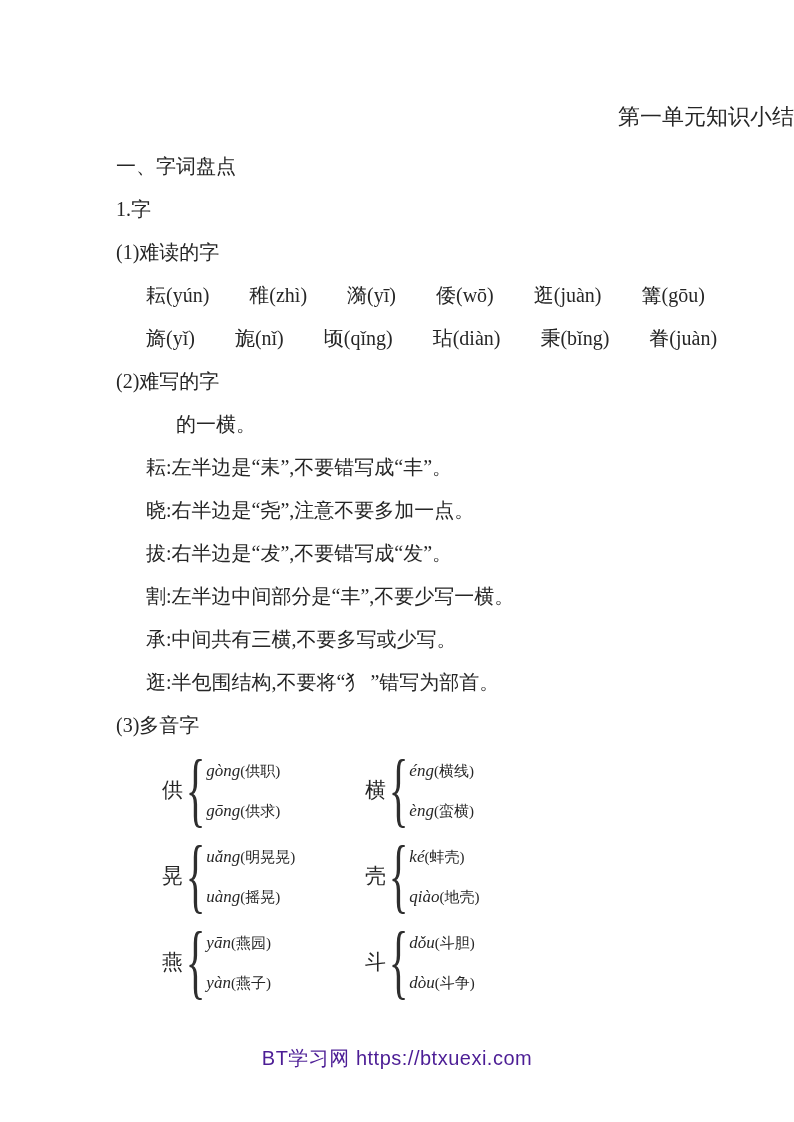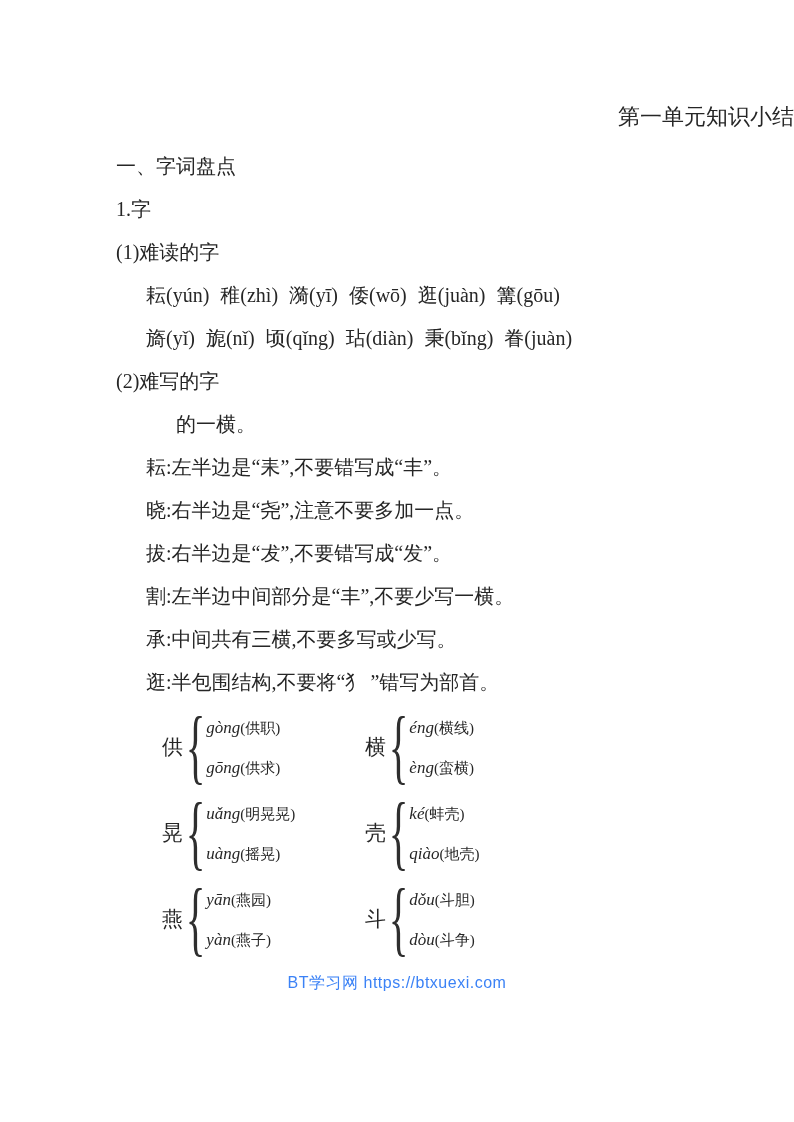--- a/index.html
+++ b/index.html
@@ -23,21 +23,21 @@
   }
   .body-start { margin-top:12px; }
   .line {
     font-size:20px;
     line-height:43px;
     white-space:nowrap;
   }
   .ml0 { margin-left:116px; }
   .ml1 { margin-left:146px; }
   .ml2 { margin-left:176px; }
-  .charlist { display:flex; gap:11px; }
+  .charlist { display:flex; gap:40px; }
   .charlist span { display:inline-block; }
 
   
   .poly-row {
     display:flex;
     align-items:center;
     height:86px;
     margin-left:162px;
   }
   .poly-col { width:203px; display:flex; align-items:center; }
@@ -60,25 +60,25 @@
   }
   .entry { line-height:39px; white-space:nowrap; }
   .pinyin {
     font-style:italic;
     font-family:"Liberation Serif","DejaVu Serif",serif;
     font-size:17px;
   }
   .word { font-size:15px; }
 
   .footer {
-    margin-top:11px;
+    margin-top:40px;
     text-align:center;
     font-family:"Liberation Sans","DejaVu Sans",sans-serif;
-    font-size:16px;
-    color:#3b82f6;
+    font-size:20px;
+    color:#4c1d95;
     letter-spacing:0.5px;
   }
 </style>
 </head>
 <body>
 
 <div class="page">
 
   <h1 class="title">第一单元知识小结</h1>
 
@@ -108,20 +108,21 @@
 
   <div class="line ml0">(2)难写的字</div>
   <div class="line ml2">的一横。</div>
   <div class="line ml1">耘:左半边是“耒”,不要错写成“丰”。</div>
   <div class="line ml1">晓:右半边是“尧”,注意不要多加一点。</div>
   <div class="line ml1">拔:右半边是“犮”,不要错写成“发”。</div>
   <div class="line ml1">割:左半边中间部分是“丰”,不要少写一横。</div>
   <div class="line ml1">承:中间共有三横,不要多写或少写。</div>
   <div class="line ml1">逛:半包围结构,不要将“犭 ”错写为部首。</div>
 
+  <div class="line ml0">(3)多音字</div>
 
   <div class="poly-row">
     <div class="poly-col">
       <span class="pchar">供</span>
       <span class="brace">{</span>
       <div class="entries">
         <div class="entry"><span class="pinyin">gòng</span><span class="word">(供职)</span></div>
         <div class="entry"><span class="pinyin">gōng</span><span class="word">(供求)</span></div>
       </div>
     </div>

